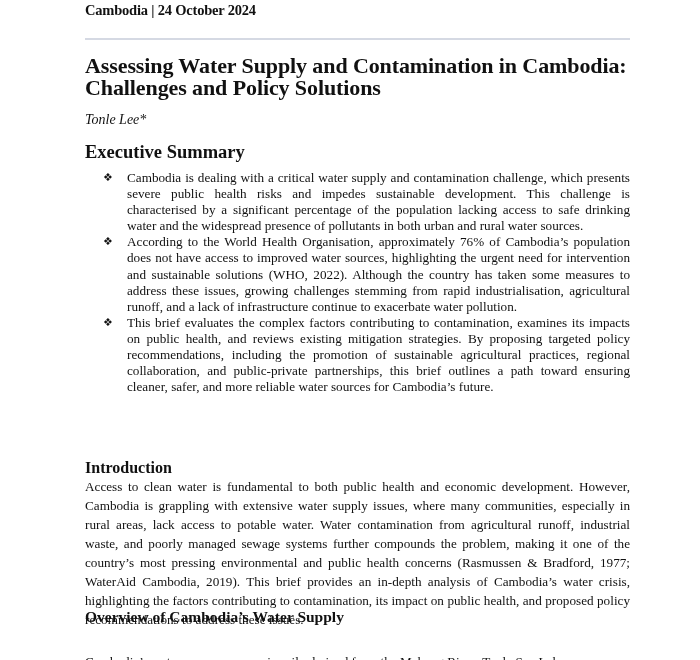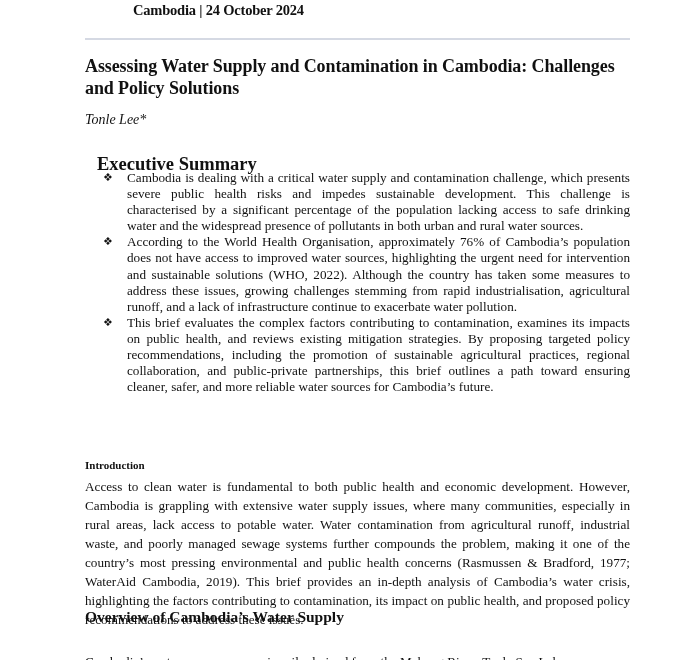--- a/index.html
+++ b/index.html
@@ -1,47 +1,47 @@
 <!DOCTYPE html>
 <html><head>
   <meta charset="utf-8">
   <style>
     html, body { margin: 0; padding: 0; background: #ffffff; }
     body { width: 700px; height: 660px; overflow: hidden; position: relative;
            font-family: "Liberation Serif", "DejaVu Serif", serif; color: #111; }
     .page { position: absolute; left: 85px; top: 0; width: 545px; }
     .header-line { position: absolute; left: 0; top: 2px; font-weight: bold; font-size: 14.5px;
-                   letter-spacing: -0.2px; margin-left: 48px; }
+                   letter-spacing: -0.2px; }
     .divider { position: absolute; left: 0; top: 38px; width: 545px; height: 2px; background: #d5d9e3; }
-    .title { position: absolute; left: 0; top: 55px; width: 545px; font-weight: bold; font-size: 18px;
+    .title { position: absolute; left: 0; top: 55px; width: 545px; font-weight: bold; font-size: 22px;
              line-height: 22px; letter-spacing: -0.1px; }
     .author { position: absolute; left: 0; top: 112px; font-style: italic; font-size: 14px; }
     .h-exec { position: absolute; left: 0; top: 142px; font-weight: bold; font-size: 18.5px; }
     .bullets { position: absolute; left: 18px; top: 170px; width: 527px; margin: 0; padding: 0; list-style: none; }
     .bullets li { position: relative; padding-left: 24px; font-size: 13.2px; line-height: 16.1px;
                   text-align: justify; margin: 0; }
     .bullets .glyph { position: absolute; left: 0; top: 0; font-size: 11px; font-family: "DejaVu Sans", sans-serif; }
-    .h-intro { position: absolute; left: 0; top: 459px; font-weight: bold; font-size: 11px; }
+    .h-intro { position: absolute; left: 0; top: 459px; font-weight: bold; font-size: 16px; }
     .intro-text { position: absolute; left: 0; top: 477px; width: 545px; font-size: 13.2px; line-height: 19px;
                   text-align: justify; margin: 0; }
     .h-overview { position: absolute; left: 0; top: 608px; font-weight: bold; font-size: 15.5px; }
     .overview-text { position: absolute; left: 0; top: 654px; width: 545px; font-size: 13.2px; line-height: 16.1px;
                      text-align: justify; margin: 0; }
   </style>
 </head>
 <body>
 
 <div class="page">
   <div class="header-line">Cambodia | 24 October 2024</div>
   <div class="divider"></div>
 
   <h1 class="title" style="margin:0;">Assessing Water Supply and Contamination in Cambodia: Challenges and Policy Solutions</h1>
   <div class="author">Tonle Lee*</div>
 
-  <h2 class="h-exec" style="margin:12px;">Executive Summary</h2>
+  <h2 class="h-exec" style="margin:0;">Executive Summary</h2>
 
   <ul class="bullets">
     <li>
       <span class="glyph">❖</span>
       <span>Cambodia is dealing with a critical water supply and contamination challenge, which presents severe public health risks and impedes sustainable development. This challenge is characterised by a significant percentage of the population lacking access to safe drinking water and the widespread presence of pollutants in both urban and rural water sources.</span>
     </li>
     <li>
       <span class="glyph">❖</span>
       <span>According to the World Health Organisation, approximately 76% of Cambodia’s population does not have access to improved water sources, highlighting the urgent need for intervention and sustainable solutions (WHO, 2022). Although the country has taken some measures to address these issues, growing challenges stemming from rapid industrialisation, agricultural runoff, and a lack of infrastructure continue to exacerbate water pollution.</span>
     </li>

